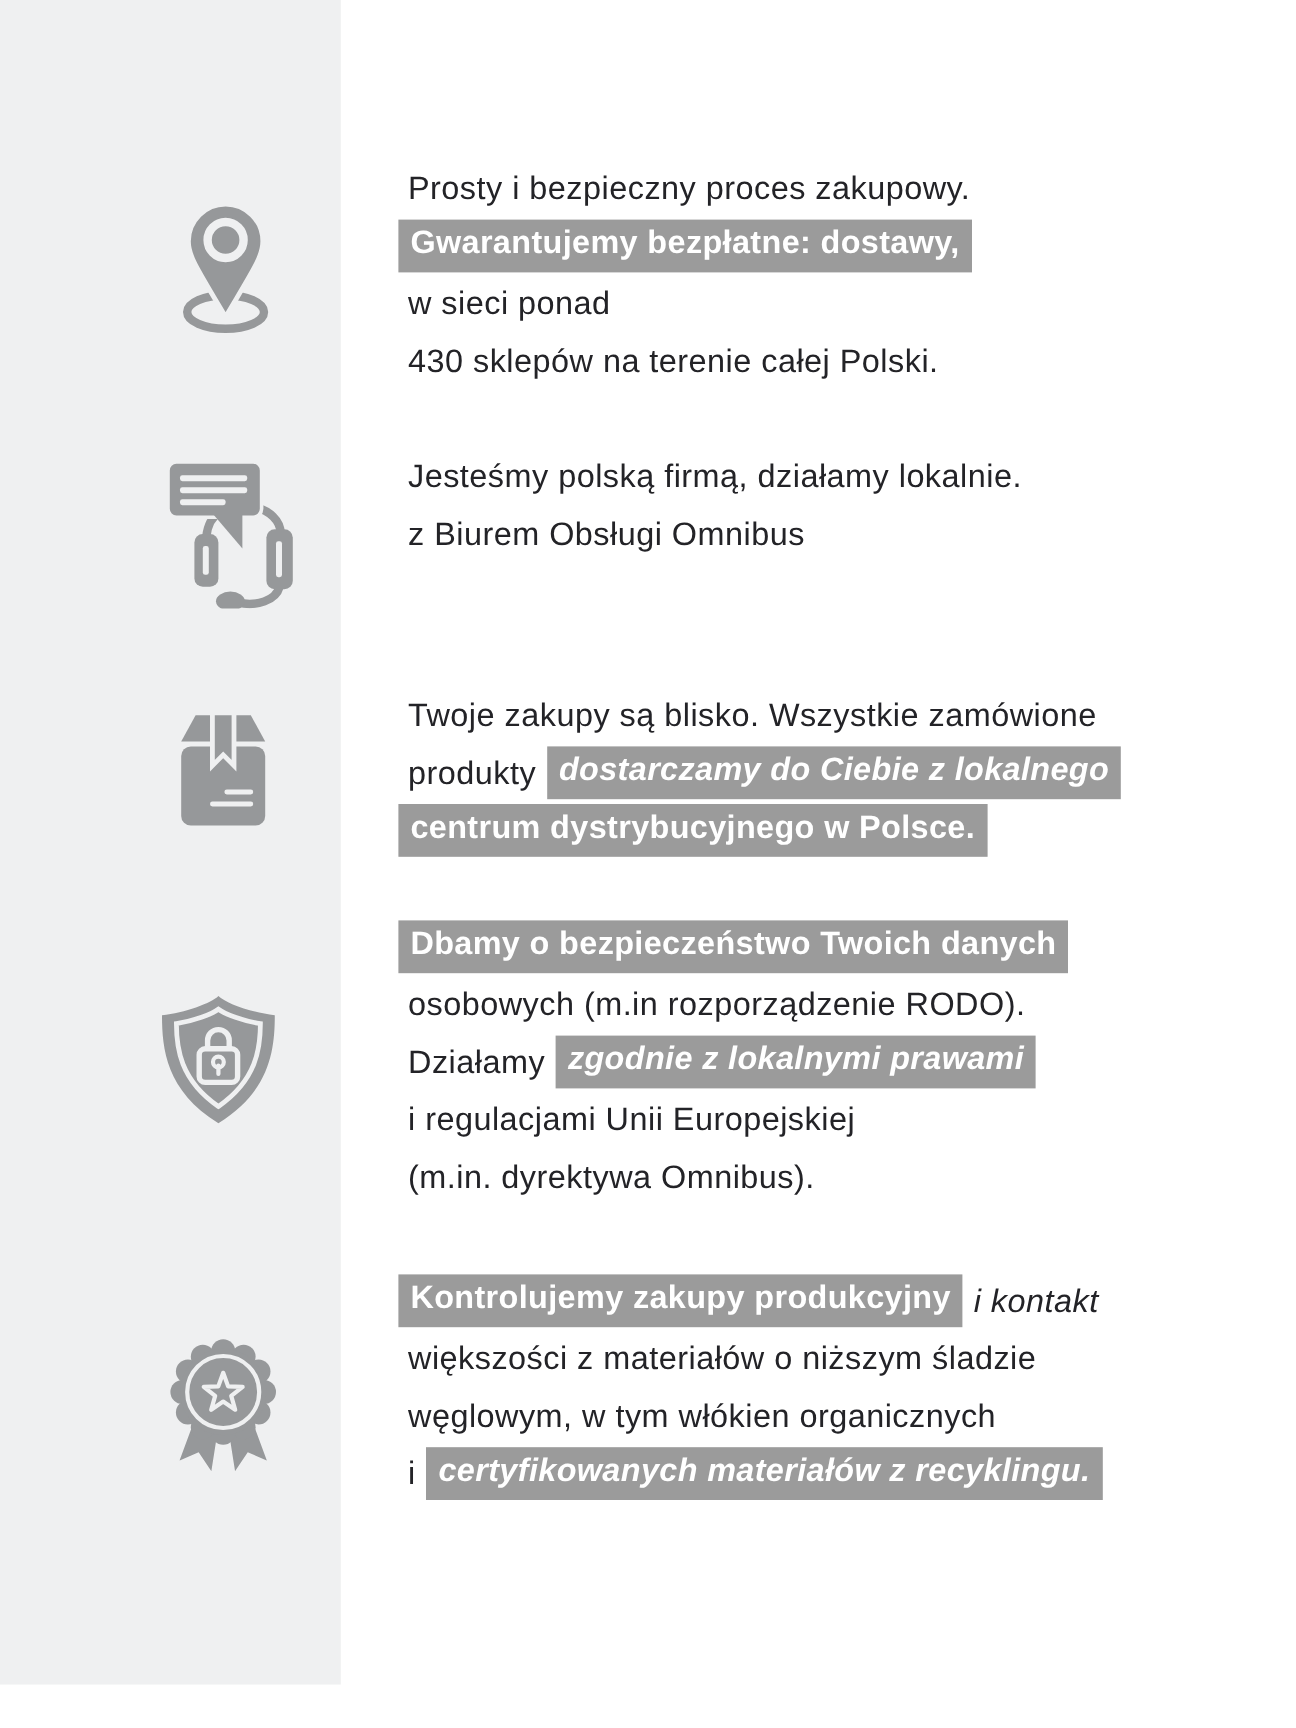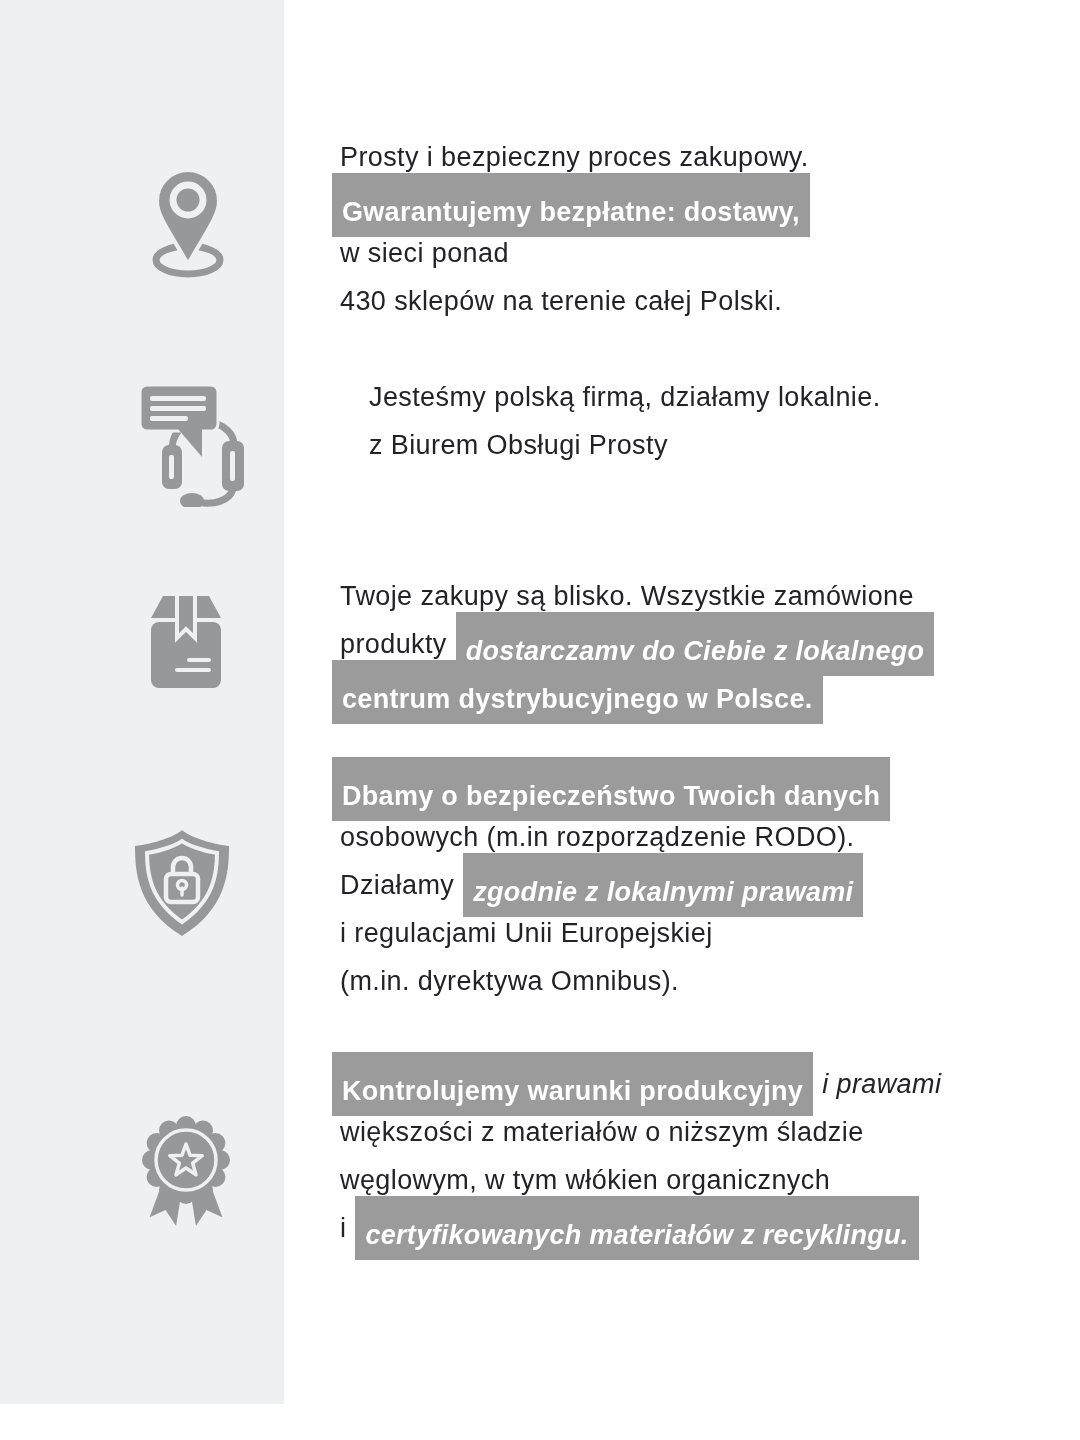--- a/index.html
+++ b/index.html
@@ -18,25 +18,25 @@
   .line{
     height:48px;display:flex;align-items:center;white-space:nowrap;
     font-size:27px;letter-spacing:0.4px;
   }
   .seg{display:inline-block;}
   .seg + .seg{margin-left:9px;font-style:italic;}
   .seg.plain:first-child{margin-left:8px;}
   .seg.plain{color:#232327;font-weight:400;}
   .seg.hl{
     background:#9b9b9b;color:#ffffff;font-weight:700;
-    padding:24px 10px 9px 10px;letter-spacing:0.3px;
+    padding:4px 10px 9px 10px;letter-spacing:0.3px;
   }
   
   #block-0{top:133px;}
-  #block-1{top:373px;margin-left:29px;}
+  #block-1{top:373px;}
   #block-2{top:572px;}
   #block-3{top:765px;}
   #block-4{top:1060px;}
 </style>
 </head>
 <body>
 
 <div id="page">
 
   <div id="sidebar"></div>
@@ -124,21 +124,21 @@
     <div class="line">
         <span class="seg plain">430 sklepów na terenie całej Polski.</span>
       </div>
   </div>
 
   <div class="block" id="block-1">
     <div class="line">
         <span class="seg plain">Jesteśmy polską firmą, działamy lokalnie.</span>
       </div>
     <div class="line">
-        <span class="seg plain">z Biurem Obsługi Prosty</span>
+        <span class="seg plain">z Biurem Obsługi Omnibus</span>
       </div>
   </div>
 
   <div class="block" id="block-3">
     <div class="line">
         <span class="seg hl">Dbamy o bezpieczeństwo Twoich danych</span>
       </div>
     <div class="line">
         <span class="seg plain">osobowych (m.in rozporządzenie RODO).</span>
       </div>
@@ -162,22 +162,22 @@
         <span class="seg plain">produkty</span>
         <span class="seg hl">dostarczamy do Ciebie z lokalnego</span>
       </div>
     <div class="line">
         <span class="seg hl">centrum dystrybucyjnego w Polsce.</span>
       </div>
   </div>
 
   <div class="block" id="block-4">
     <div class="line">
-        <span class="seg hl">Kontrolujemy warunki produkcyjny</span>
-        <span class="seg plain">i prawami</span>
+        <span class="seg hl">Kontrolujemy zakupy produkcyjny</span>
+        <span class="seg plain">i kontakt</span>
       </div>
     <div class="line">
         <span class="seg plain">większości z materiałów o niższym śladzie</span>
       </div>
     <div class="line">
         <span class="seg plain">węglowym, w tym włókien organicznych</span>
       </div>
     <div class="line">
         <span class="seg plain">i</span>
         <span class="seg hl">certyfikowanych materiałów z recyklingu.</span>

